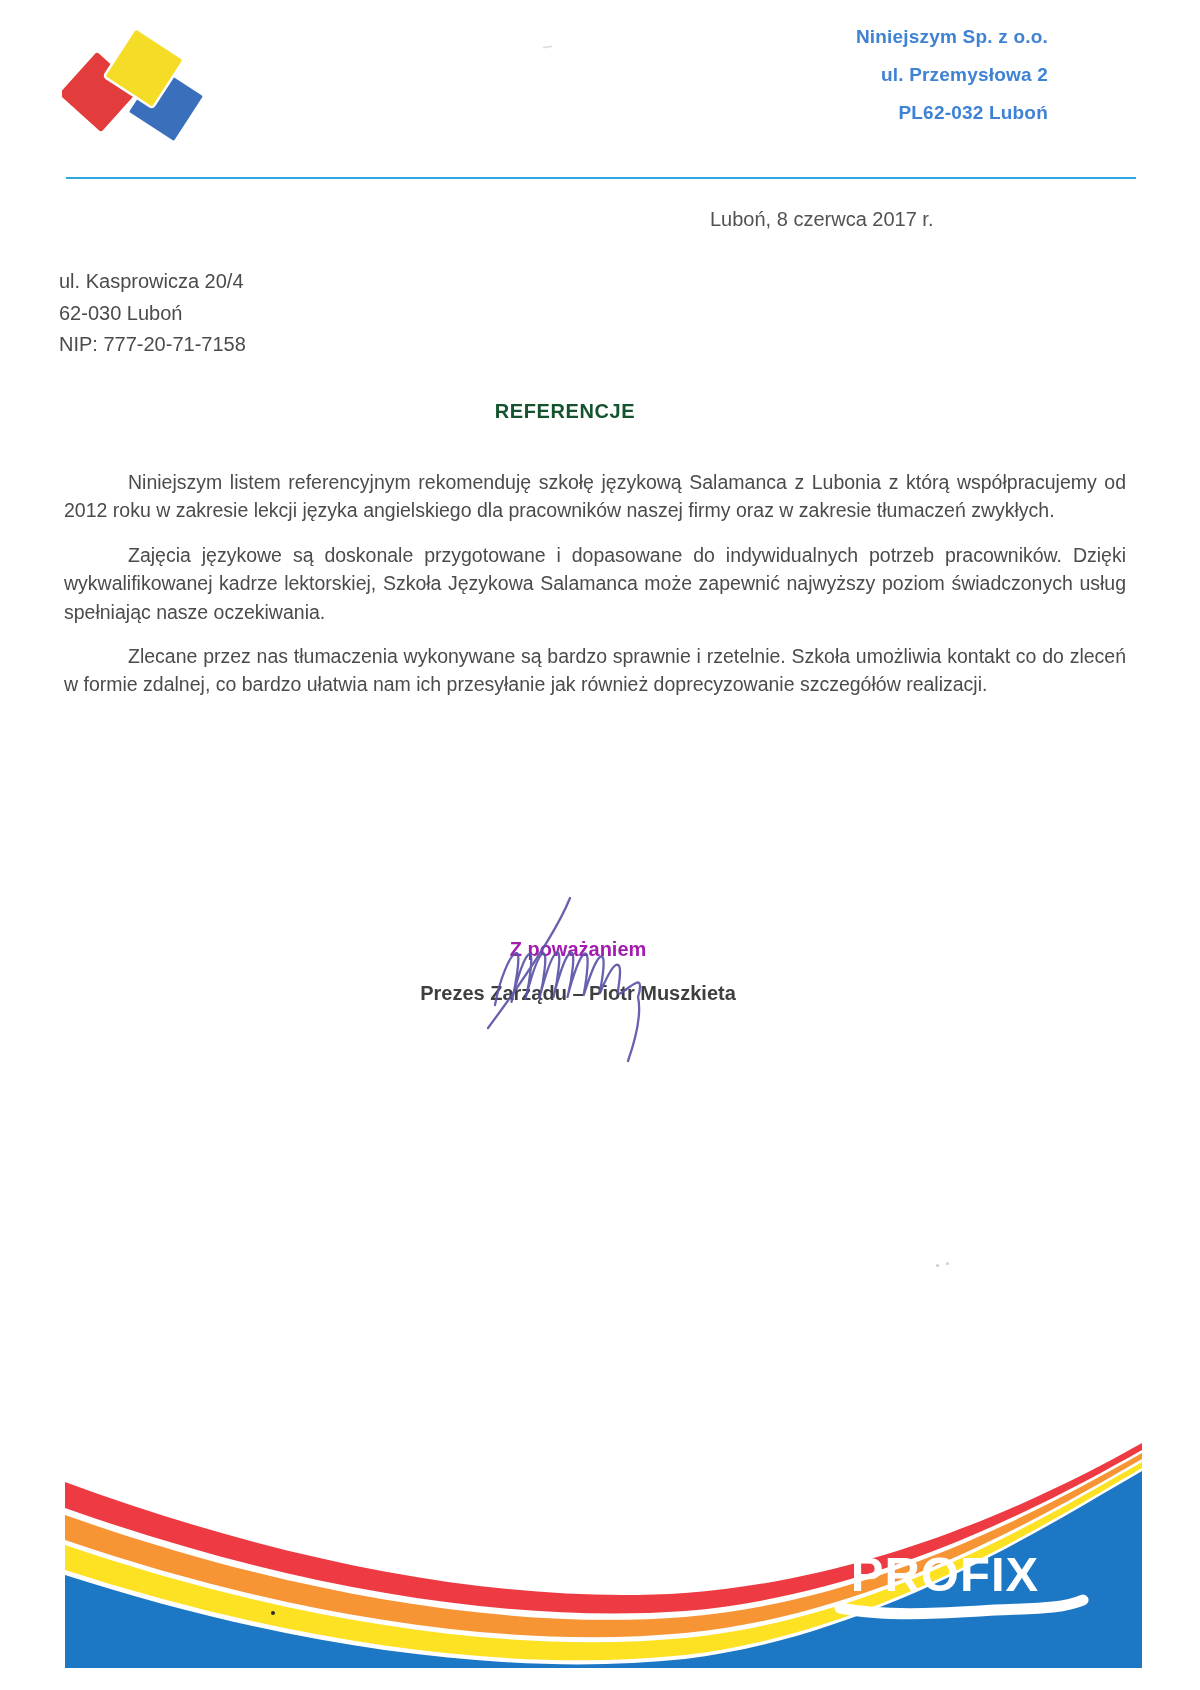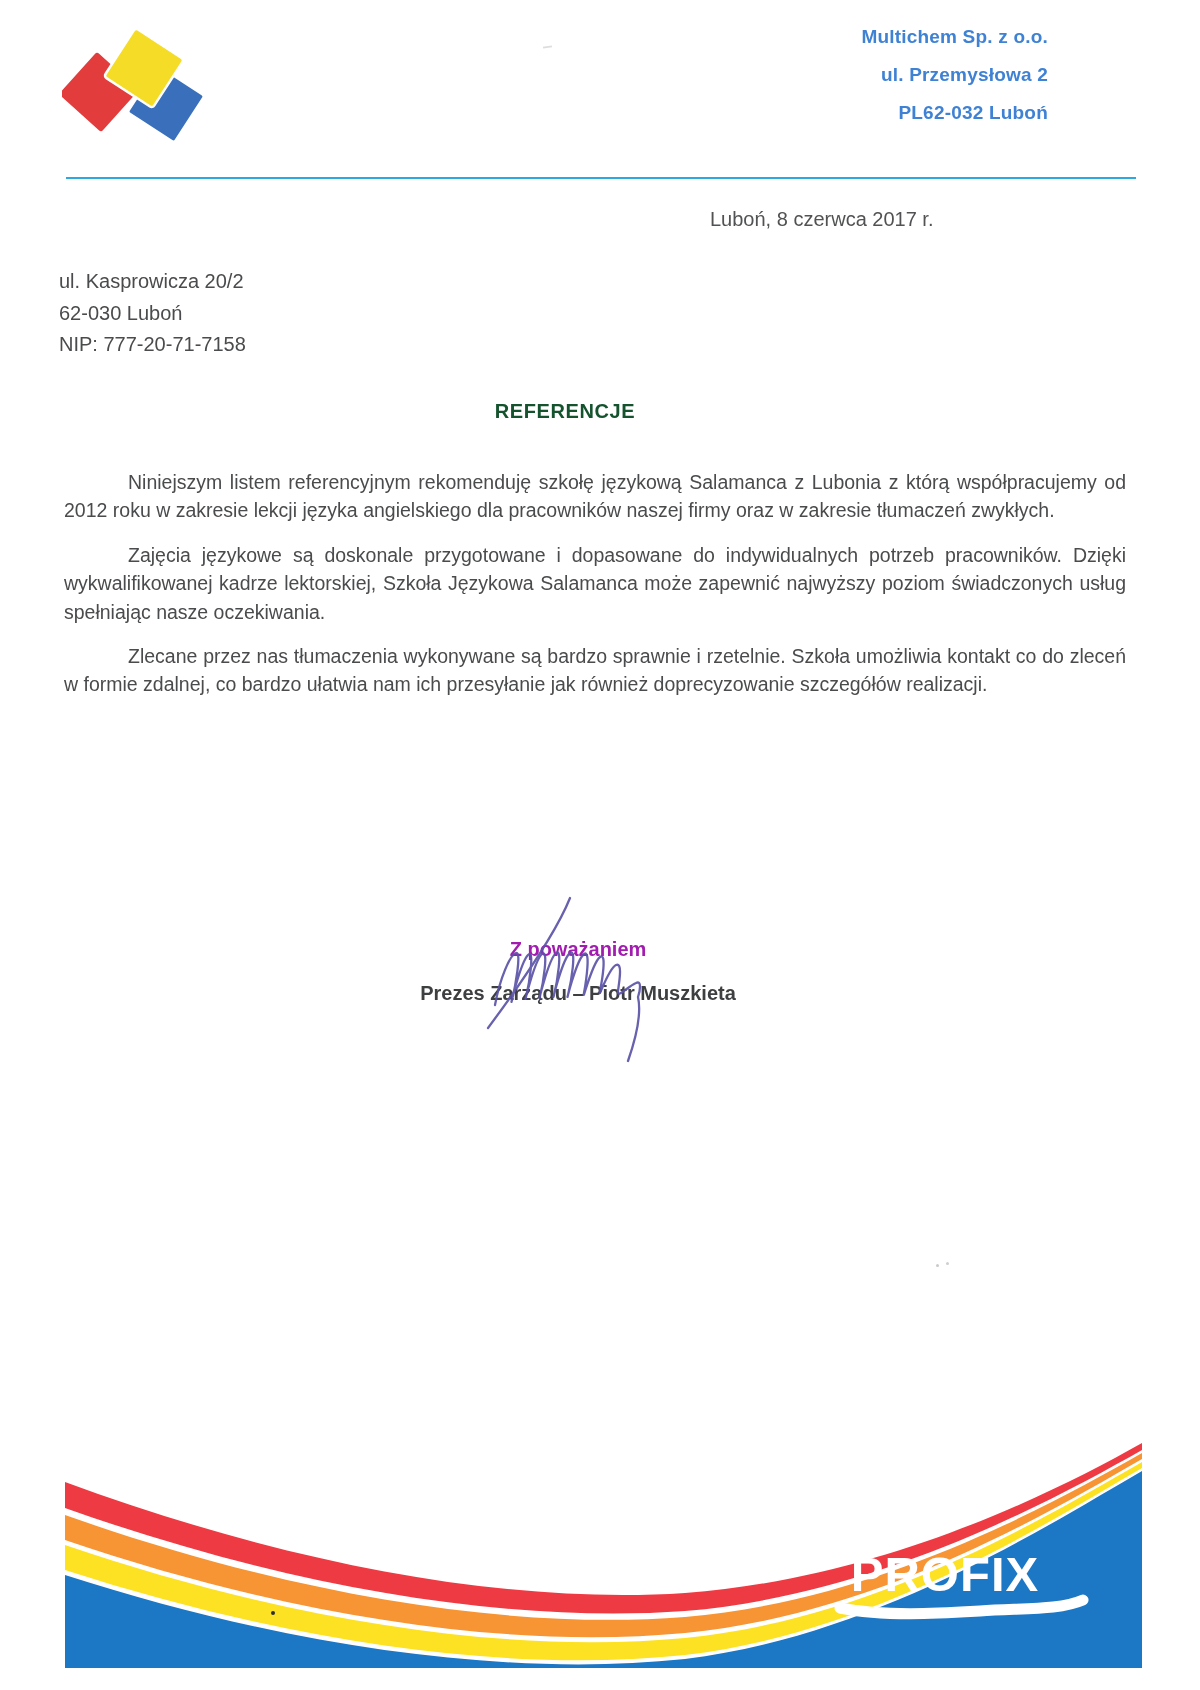--- a/index.html
+++ b/index.html
@@ -73,32 +73,32 @@
 
 <div class="page">
 
   <svg class="logo-svg" width="150" height="120" viewBox="0 0 150 120">
     <rect x="-28.5" y="-28.5" width="57" height="57" rx="3" transform="translate(37,70) rotate(42)" fill="#e23c3c"></rect>
     <rect x="-28" y="-28" width="56" height="56" rx="3" stroke="#ffffff" stroke-width="2.5" transform="translate(104,82) rotate(33)" fill="#3a70bb"></rect>
     <rect x="-29" y="-29" width="58" height="58" rx="3" stroke="#ffffff" stroke-width="2.5" transform="translate(82,46) rotate(33)" fill="#f5dc26"></rect>
   </svg>
 
   <div class="company-block">
-    <div>Multichem Sp. z o.o.</div>
+    <div>Niniejszym Sp. z o.o.</div>
     <div>ul. Przemysłowa 2</div>
     <div>PL62-032 Luboń</div>
   </div>
 
   <div class="header-rule"></div>
 
 
   <div class="date-line">Luboń, 8 czerwca 2017 r.</div>
 
   <div class="recipient-block">
-    <div>ul. Kasprowicza 20/2</div>
+    <div>ul. Kasprowicza 20/4</div>
     <div>62-030 Luboń</div>
     <div>NIP: 777-20-71-7158</div>
   </div>
 
   <div class="letter-title">REFERENCJE</div>
 
   <div class="letter-body">
     <p>Niniejszym listem referencyjnym rekomenduję szkołę językową Salamanca z Lubonia z którą współpracujemy od 2012 roku w zakresie lekcji języka angielskiego dla pracowników naszej firmy oraz w zakresie tłumaczeń zwykłych.</p>
     <p>Zajęcia językowe są doskonale przygotowane i dopasowane do indywidualnych potrzeb pracowników. Dzięki wykwalifikowanej kadrze lektorskiej, Szkoła Językowa Salamanca może zapewnić najwyższy poziom świadczonych usług spełniając nasze oczekiwania.</p>
     <p>Zlecane przez nas tłumaczenia wykonywane są bardzo sprawnie i rzetelnie. Szkoła umożliwia kontakt co do zleceń w formie zdalnej, co bardzo ułatwia nam ich przesyłanie jak również doprecyzowanie szczegółów realizacji.</p>

